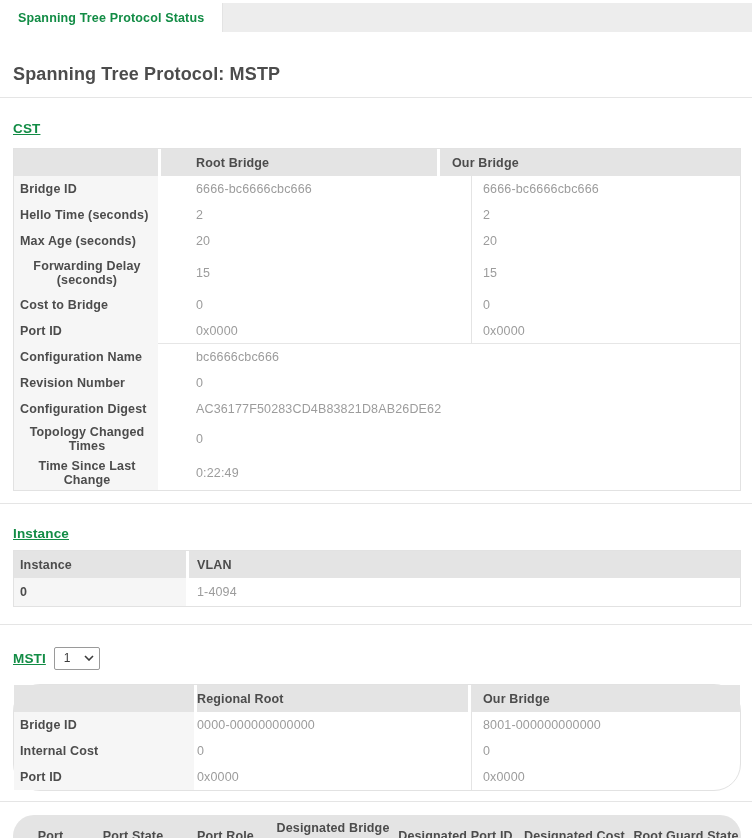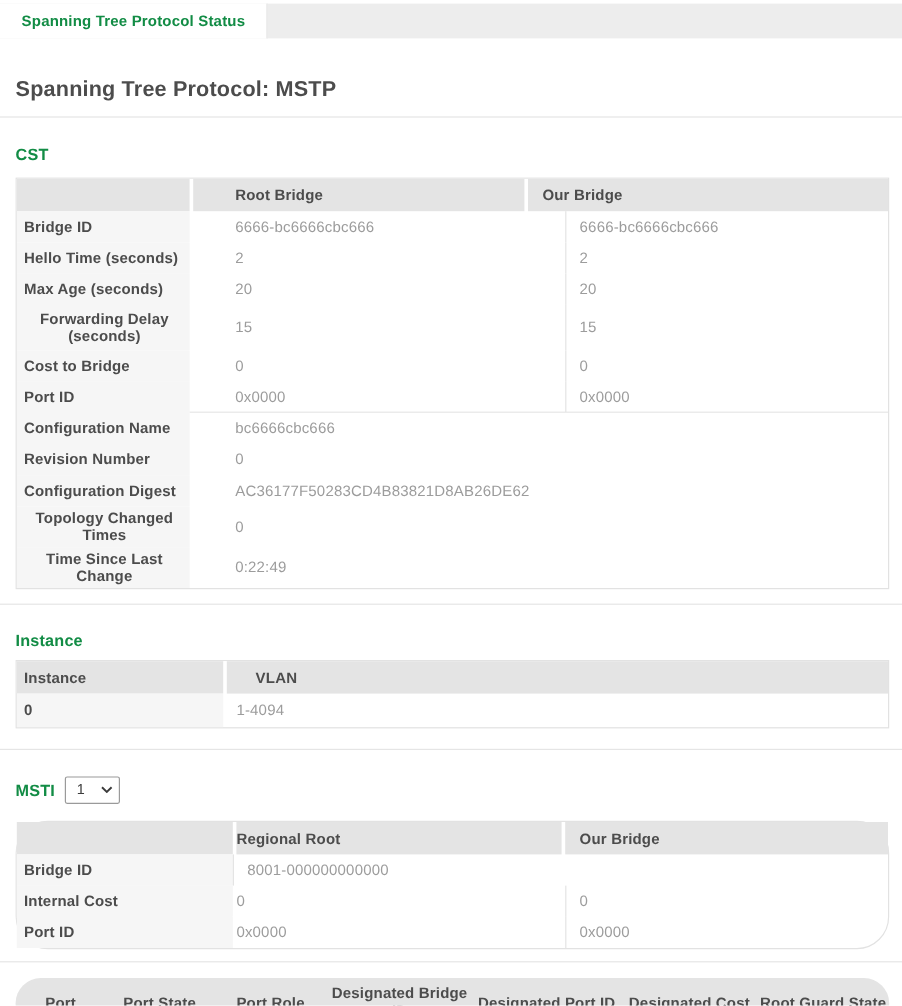--- a/index.html
+++ b/index.html
@@ -16,21 +16,21 @@
   .tab {
     background:#fff; height:29px; display:inline-flex; align-items:center;
     padding:0 18px; font-weight:bold; color:var(--accent);
     border-right:1px solid #e3e3e3; white-space:nowrap; cursor:pointer;
   }
 
   
   .content { padding:0 11px 0 13px; }
   .page-title { margin-top:32px; font-size:18px; font-weight:bold; color:#4c4c4c; }
   .divider { border:0; border-top:1px solid #e5e5e5; margin:12px -11px 0 -13px; }
-  .section-h { font-size:13.5px; font-weight:bold; color:var(--accent); }
+  .section-h { font-size:13.5px; font-weight:bold; color:var(--accent);text-decoration:underline; }
 
   
   .tbl { border:1px solid #e2e2e2; background:#fff; }
   .thead { display:flex; background:#fff; gap:3px; }
   .th {
     background:#e4e4e4; height:27px; display:flex; align-items:center;
     font-weight:bold; color:#4c4c4c;
   }
   .tr { display:flex; align-items:stretch;text-align:center; }
   .td { display:flex; align-items:center; min-height:26px; }
@@ -43,21 +43,21 @@
   .cst .c-v2 { flex:1; padding-left:12px; }
   .cst .lab { width:144px; }
   .cst .v1 { width:313px; padding-left:38px; }
   .cst .v2 { flex:1; border-left:1px solid #e4e4e4; padding-left:11px; }
   .cst .wide { flex:1; padding-left:38px; }
   .tr.tall .td { min-height:38px; }
   .tr.rule .val { border-bottom:1px solid #e6e6e6; }
 
   
   .inst .c1h { width:172px; padding-left:6px; }
-  .inst .c2h { flex:1; padding-left:24px; }
+  .inst .c2h { flex:1; padding-left:8px; }
   .inst .c1 { width:172px; background:#f6f6f6; font-weight:bold; padding-left:6px; min-height:28px; }
   .inst .c2 { flex:1; padding-left:11px; min-height:28px; }
 
   
   .msti-row { margin-top:20px; display:flex; align-items:center; height:26px; }
   .msti .m-label { width:180px; }
   .msti .m-v1 { width:271px; }
   .msti .m-v2 { flex:1; padding-left:12px; }
   .msti .lab { width:180px; }
   .msti .v1 { width:277px; padding-left:3px; }
@@ -188,20 +188,21 @@
   </div>
 
   <div class="tbl msti mt13">
     <div class="thead">
       <div class="th m-label"></div>
       <div class="th m-v1">Regional Root</div>
       <div class="th m-v2">Our Bridge</div>
     </div>
     <div class="tr">
       <div class="td lab">Bridge ID</div>
+      <div class="td val v1">0000-000000000000</div>
       <div class="td val v2">8001-000000000000</div>
     </div>
     <div class="tr">
       <div class="td lab">Internal Cost</div>
       <div class="td val v1">0</div>
       <div class="td val v2">0</div>
     </div>
     <div class="tr">
       <div class="td lab">Port ID</div>
       <div class="td val v1">0x0000</div>

